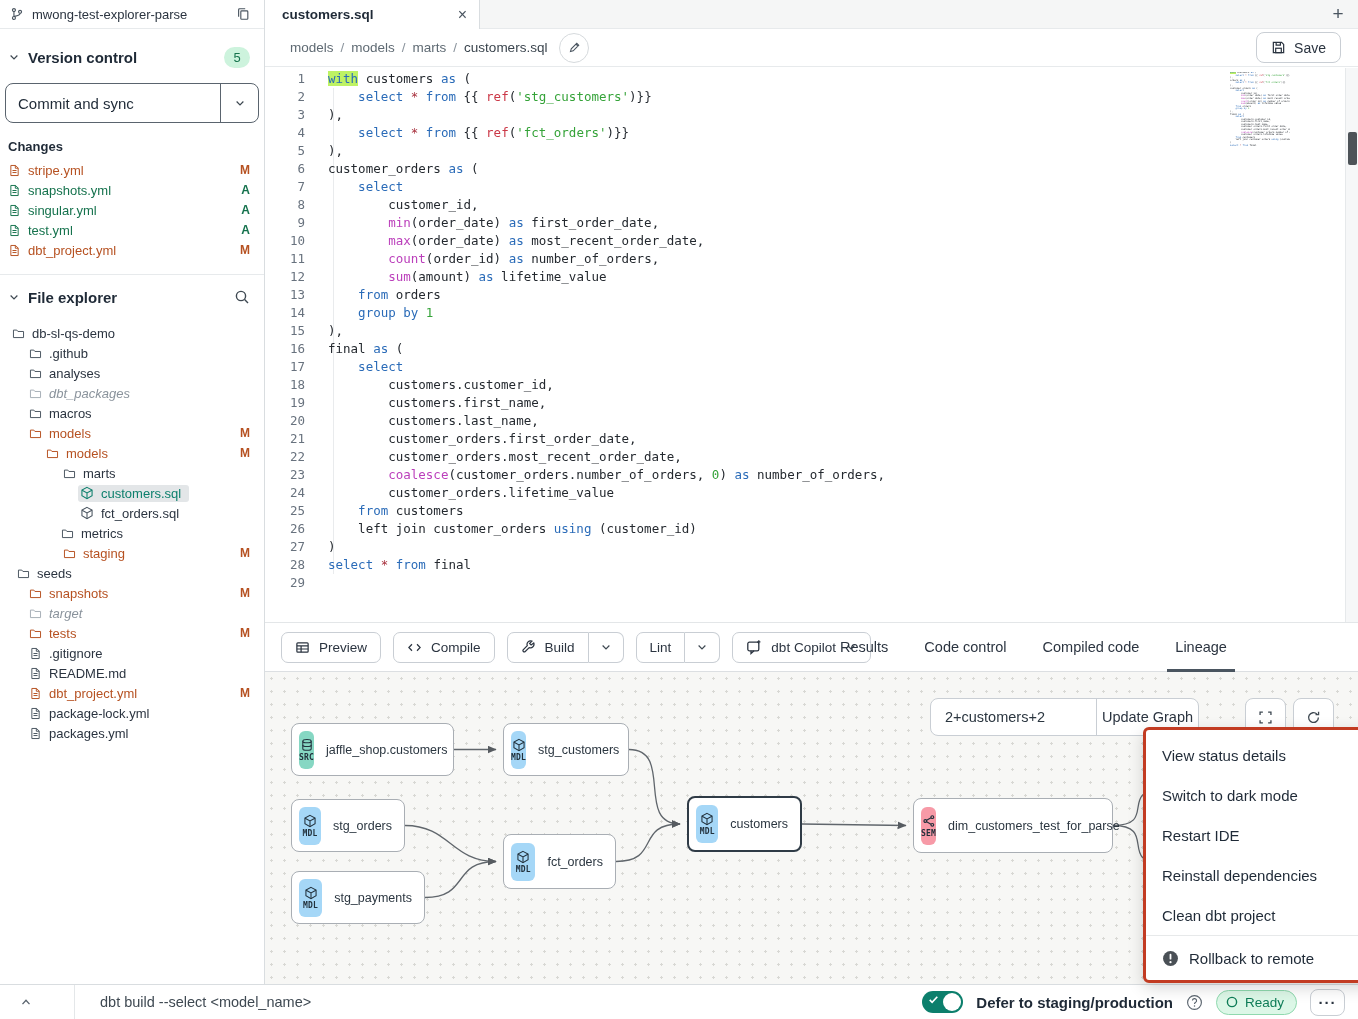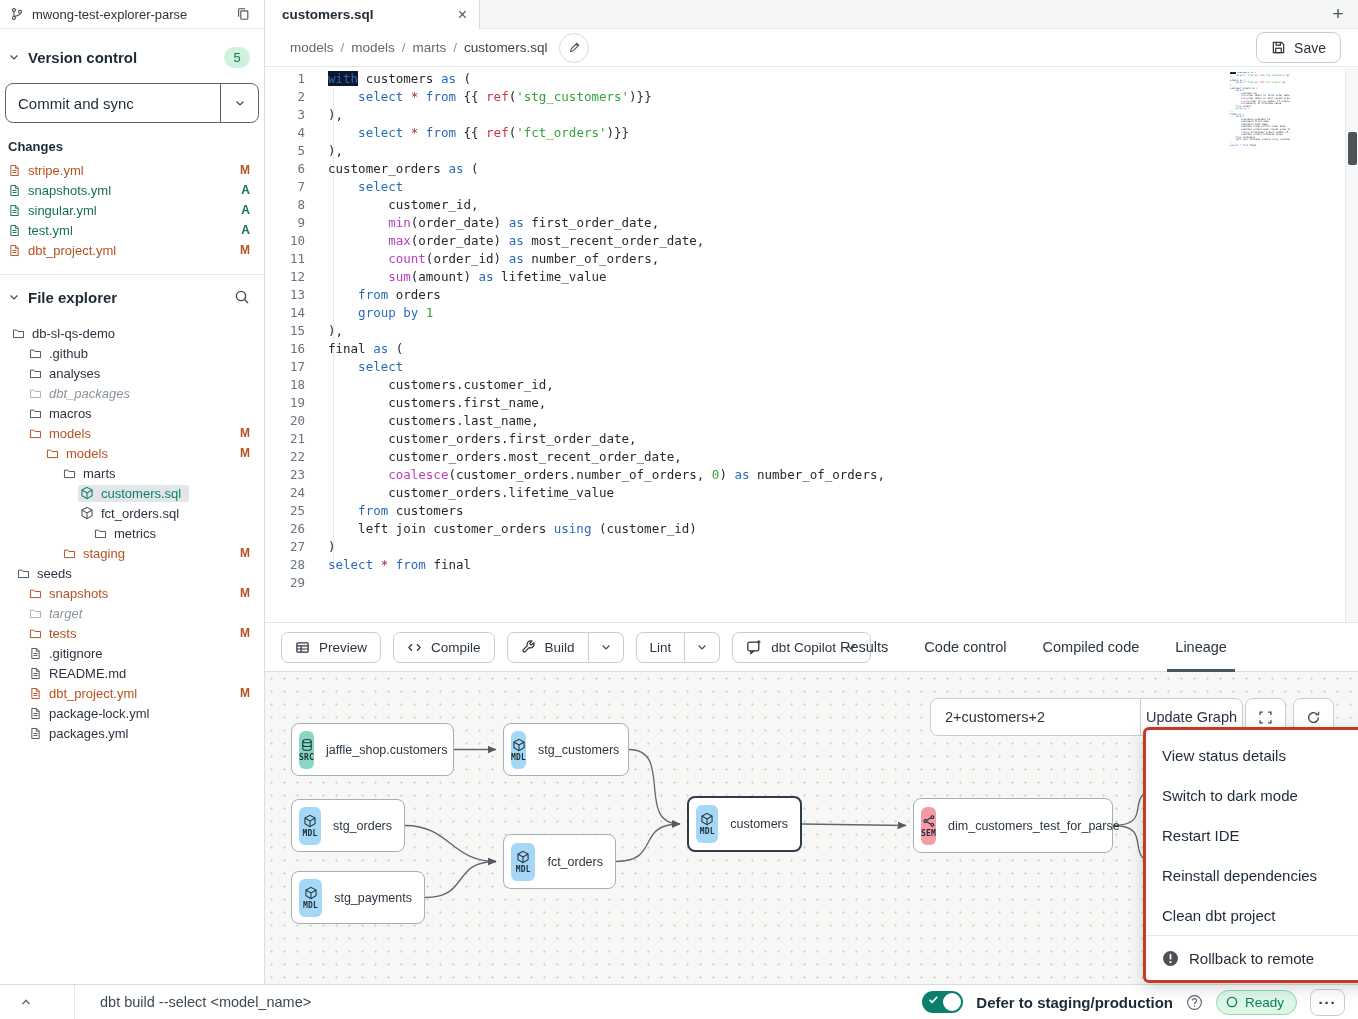--- a/index.html
+++ b/index.html
@@ -55,21 +55,21 @@
   .save-btn { margin-left:auto; height:31px; border:1px solid #c9ced4; border-radius:8px; background:#fff; display:flex; align-items:center; gap:8px; padding:0 14px; font-size:14px; color:#2b3440; cursor:pointer; }
 
   .editor { position:absolute; top:68px; left:0; right:0; height:554px; background:#fff; }
   .gutter { position:absolute; left:0; top:2px; width:40px; text-align:right; }
   .gutter div { font:12.5px/18px "DejaVu Sans Mono",monospace; color:#68727e; }
   .code { position:absolute; left:63px; top:2px; }
   .code-line { font:12.5px/18px "DejaVu Sans Mono",monospace; white-space:pre; color:#24292f; }
   .indent-guide { position:absolute; left:68px; top:20px; width:1px; height:486px; background:#e9ebed; }
   .k { color:#2a6bb8; } .s { color:#35a339; } .n { color:#35a339; }
   .f { color:#bb3fbb; } .r { color:#cb3847; } .o { color:#a8323e; }
-  .p { color:#24292f; } .sel { background:#0f172a; }
+  .p { color:#24292f; } .sel { background:#bef264; }
   .minimap { position:absolute; right:68px; top:4px; width:60px; overflow:hidden; }
   .minimap .code-line { font:2.3px/2.6px "DejaVu Sans Mono",monospace; white-space:pre; }
   .escroll { position:absolute; right:0; top:0; width:13px; height:100%; background:#f6f7f8; border-left:1px solid #e6e9eb; }
   .escroll-thumb { position:absolute; top:64px; left:2px; width:9px; height:33px; background:#4d5358; border-radius:2px; cursor:pointer; }
 
   .runbar { position:absolute; top:622px; left:0; right:0; height:50px; border-top:1px solid #e3e6e8; border-bottom:1px solid #dcdfe2; background:#fff; display:flex; align-items:center; }
   .btn, .btn-seg { height:31px; border:1px solid #c9ced4; background:#fff; display:inline-flex; align-items:center; gap:9px; padding:0 13px; font-size:13.5px; color:#2b3440; cursor:pointer; }
   .btn { border-radius:7px; }
   .btn .icn { color:#2b3440; }
   .btn-group { display:inline-flex; }
@@ -85,21 +85,21 @@
     background-image:radial-gradient(circle,#d8d8d4 1px,transparent 1.2px); background-size:13px 13px; overflow:hidden; }
   .ledges { position:absolute; inset:0; }
   .lnode { position:absolute; background:#fff; border:1px solid #a9aeb4; border-radius:8px; display:flex; align-items:center; gap:12px; padding:0 12px 0 7px; cursor:pointer; }
   .lnode.selected { border:2px solid #2f3b46; }
   .lbadge { width:38px; height:38px; border-radius:6px; display:flex; flex-direction:column; align-items:center; justify-content:center; gap:1px; color:#22313c; }
   .lbadge .lb-txt { font-size:8px; font-weight:700; letter-spacing:.2px; font-family:"DejaVu Sans Mono",monospace;text-align:right; }
   .lbadge.b-source { background:#86d7c3; }
   .lbadge.b-model { background:#a5d7f7; }
   .lbadge.b-semantic { background:#f79aa7; }
   .lnode-label { font-size:12.5px; color:#2b3640; white-space:nowrap; }
-  .lin-selector { position:absolute; left:665px; top:26px; width:313px; height:38px; background:#fff; border:1px solid #c9ced4; border-radius:8px; display:flex; align-items:stretch; }
+  .lin-selector { position:absolute; left:665px; top:26px; width:269px; height:38px; background:#fff; border:1px solid #c9ced4; border-radius:8px; display:flex; align-items:stretch; }
   .lin-selector .sel-input { flex:1; display:flex; align-items:center; padding:0 14px; font-size:14.5px; color:#2b3640; cursor:text; }
   .lin-selector .sel-btn { width:102px; border-left:1px solid #c9ced4; display:flex; align-items:center; justify-content:center; font-size:14.5px; color:#2b3440; cursor:pointer; }
   .lin-iconbtn { position:absolute; top:26px; width:41px; height:38px; background:#fff; border:1px solid #c9ced4; border-radius:8px; display:flex; align-items:center; justify-content:center; color:#3f4952; cursor:pointer; }
 
   
   .context-menu { position:absolute; left:1143px; top:727px; width:244px; background:#fff; border:3px solid #c23b22; border-radius:6px; box-shadow:0 5px 16px rgba(0,0,0,.16); padding-top:5px; z-index:40; }
   .menu-item { height:40px; display:flex; align-items:center; gap:10px; padding:0 16px; font-size:15px; color:#1f2a37; cursor:pointer; }
   .menu-item.tall { height:44px; }
   .menu-divider { border-top:1px solid #e7e9ea; }
 
@@ -324,21 +324,21 @@
         <span class="tree-inner">
           <span class="icn">
             <svg width="14" height="14" viewBox="0 0 16 16" fill="none" stroke="currentColor" stroke-width="1.2">
               <path d="M8 1.6 13.8 4.7v6.3L8 14.4 2.2 11V4.7z"></path>
               <path d="M2.4 4.8 8 7.9l5.6-3.1M8 7.9v6.4"></path>
             </svg>
           </span>
           <span class="t-label">fct_orders.sql</span>
         </span>
       </div>
-      <div class="tree-row" style="padding-left: 92px;">
+      <div class="tree-row" style="padding-left: 59px;">
         <span class="tree-inner">
           <span class="icn">
             <svg width="13" height="13" viewBox="0 0 16 16" fill="none" stroke="currentColor" stroke-width="1.2">
               <path d="M1.8 13V3.8h4.1l1.4 1.7h6.9V13z"></path>
             </svg>
           </span>
           <span class="t-label">metrics</span>
         </span>
       </div>
       <div class="tree-row mod" style="padding-left: 61px;">

